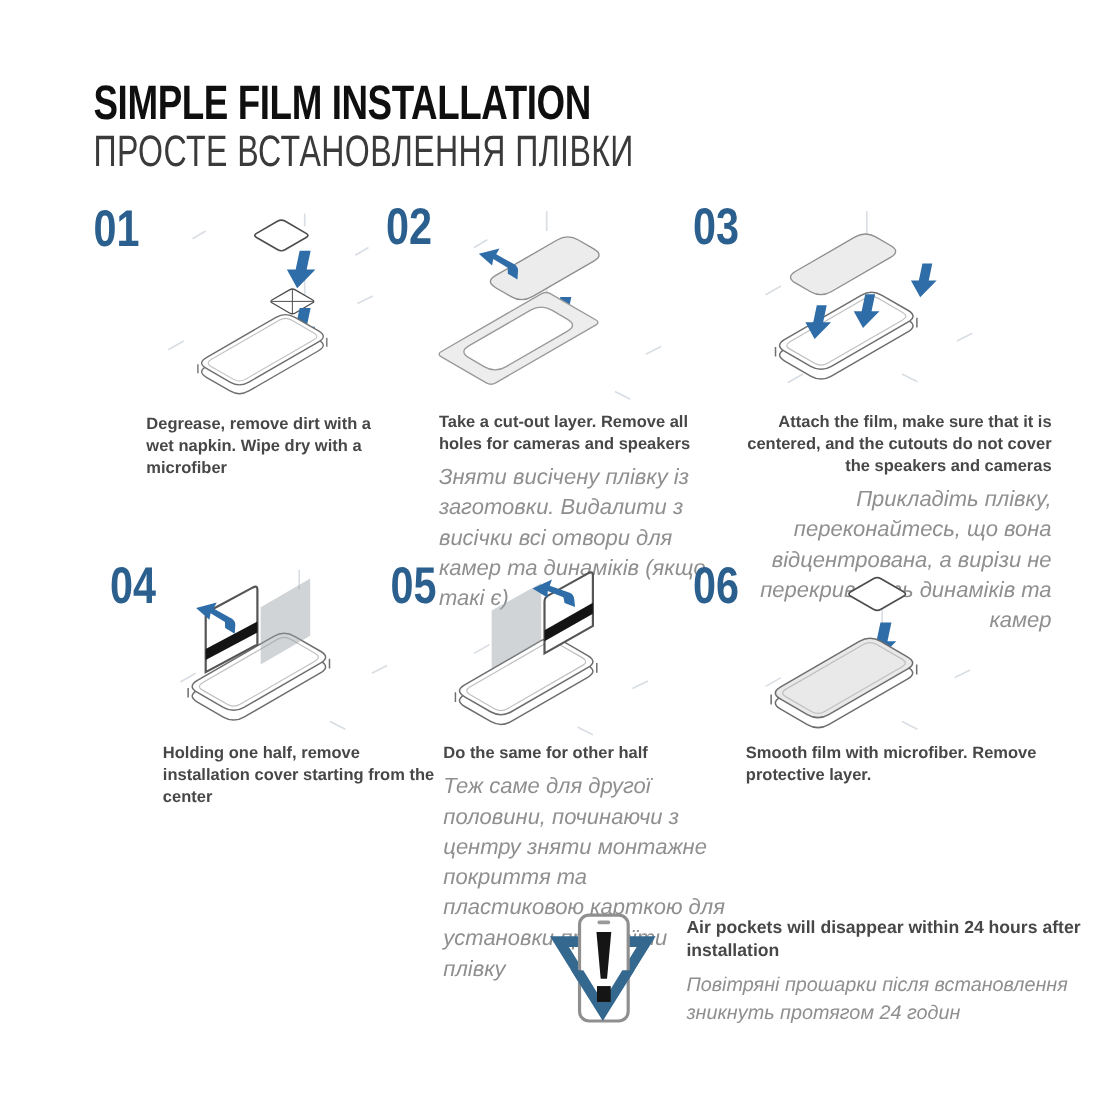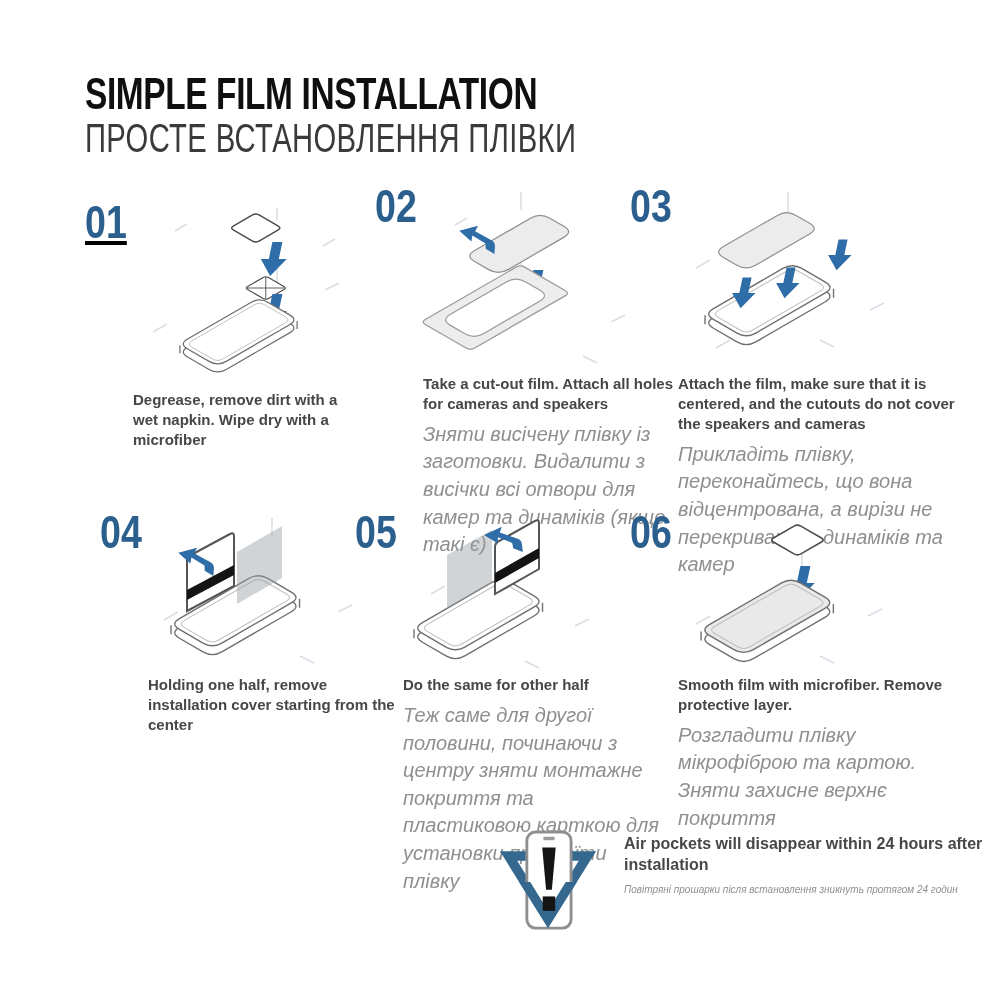--- a/index.html
+++ b/index.html
@@ -26,21 +26,21 @@
   }
   .illus{position:absolute;}
   .txt{position:absolute;left:0;margin-left:48px;}
   .en{font-size:15px;font-weight:700;color:#474747;line-height:1.33;}
   .ua{font-size:20px;font-style:italic;color:#8f8f8f;line-height:1.38;margin-top:7px;}
   .row1 .txt{top:192px;}
   .row2 .txt{top:167px;}
   .note{position:absolute;left:498px;top:826px;display:flex;align-items:flex-start;justify-content:space-between;}
   .note-text{margin-left:26px;width:372px;padding-top:8px;}
   .note-en{font-size:16px;font-weight:700;color:#474747;line-height:1.3;}
-  .note-ua{font-size:10px;font-style:italic;color:#8f8f8f;line-height:1.4;margin-top:7px;}
+  .note-ua{font-size:18px;font-style:italic;color:#8f8f8f;line-height:1.4;margin-top:7px;}
   svg{display:block;}
   .deco{stroke:#d9dee4;stroke-width:1.5;}
 </style>
 </head>
 <body>
 
 <svg width="0" height="0" style="position:absolute" aria-hidden="true">
   <defs>
 
     <g id="ph">
@@ -71,73 +71,73 @@
       <path d="M0,5 L16,-6 L15,0 L34,3 Q38,4 39,8 L41,15 L31,13 L29,8 L14,5 L15,11 Z" fill="#2f6da8"></path>
     </g>
   </defs>
 </svg>
 
 <header class="header">
   <div class="title-en">SIMPLE FILM INSTALLATION</div>
   <div class="title-ua">ПРОСТЕ ВСТАНОВЛЕННЯ ПЛІВКИ</div>
 </header>
 
-<section class="step row1" style="left:85px;top:198px;width:270px;text-decoration:underline;">
+<section class="step row1" style="left:85px;top:184px;width:270px;">
   <div class="num">01</div>
   <svg class="illus" style="top:8px;left:42px;" width="230" height="182" viewBox="0 0 230 182">
     <g class="deco" fill="none">
       <path d="M60,18 L48,25 M196,40 L208,33 M150,2 L150,14"></path>
       <path d="M150,40 L150,130 M40,118 L26,126 M198,84 L212,77"></path>
     </g>
     <use href="#nap" transform="translate(103,22) scale(0.62)"></use>
     <use href="#ad" transform="translate(147,52)"></use>
     <use href="#napf" transform="translate(118,82) scale(0.5)"></use>
     <use href="#ad" transform="translate(147,104)"></use>
     <use href="#ph" transform="translate(52,138) scale(0.62)" color="#ffffff"></use>
   </svg>
   <div class="txt" style="width:222px;">
     <div class="en">Degrease, remove dirt with a wet napkin. Wipe dry with a microfiber</div>
   </div>
 </section>
 
-<section class="step row1" style="left:375px;top:182px;width:275px;">
+<section class="step row1" style="left:351px;top:182px;width:275px;">
   <div class="num">02</div>
   <svg class="illus" style="top:8px;left:28px;" width="240" height="182" viewBox="0 0 240 182">
     <g class="deco" fill="none">
       <path d="M118,2 L118,20 M118,52 L118,96 M64,28 L52,35"></path>
       <path d="M90,120 L76,128 M208,132 L222,125 M180,166 L194,173"></path>
     </g>
     <use href="#film" transform="translate(62,66) scale(0.62)"></use>
     <use href="#ab" transform="translate(58,36) rotate(20)"></use>
     <use href="#ad" transform="translate(132,96)"></use>
     <g>
       <path d="M6.9,-4 L153.3,-88.5 Q160.2,-92.5 167.1,-88.5 L233,-50.5 Q239.9,-46.5 233,-42.5 L86.6,42 Q79.7,46 72.7,42 L6.9,4 Q0,0 6.9,-4 Z" transform="translate(18,132) scale(0.62)" fill="#ededed" stroke="#9a9a9a" stroke-width="2"></path>
       <path d="M15.6,-9 L105.7,-61 Q121.2,-70 136.8,-61 L159.3,-48 Q174.9,-39 159.3,-30 L69.3,22 Q53.7,31 38.1,22 L15.6,9 Q0,0 15.6,-9 Z" transform="translate(18,132) scale(0.62) translate(32,-3.5)" fill="#ffffff" stroke="#9a9a9a" stroke-width="2"></path>
     </g>
   </svg>
   <div class="txt" style="width:262px;">
-    <div class="en">Take a cut-out film. Attach all holes for cameras and speakers</div>
+    <div class="en">Take a cut-out layer. Remove all holes for cameras and speakers</div>
     <div class="ua">Зняти висічену плівку із заготовки. Видалити з висічки всі отвори для камер та динаміків (якщо такі є)</div>
   </div>
 </section>
 
 <section class="step row1" style="left:630px;top:182px;width:290px;">
   <div class="num">03</div>
   <svg class="illus" style="top:8px;left:40px;" width="230" height="182" viewBox="0 0 230 182">
     <g class="deco" fill="none">
       <path d="M118,2 L118,40 M40,70 L26,78 M200,120 L214,113"></path>
       <path d="M150,150 L164,157 M60,150 L46,158"></path>
     </g>
     <use href="#film" transform="translate(44,62) scale(0.6)"></use>
     <use href="#ph" transform="translate(34,124) scale(0.68)" color="#ffffff"></use>
     <use href="#ad" transform="translate(74,102) scale(0.9)"></use>
     <use href="#ad" transform="translate(118,92) scale(0.9)"></use>
     <use href="#ad" transform="translate(170,64) scale(0.9)"></use>
   </svg>
-  <div class="txt" style="width:278px;">
+  <div class="txt" style="width:278px;text-align:right;">
     <div class="en">Attach the film, make sure that it is centered, and the cutouts do not cover the speakers and cameras</div>
     <div class="ua">Прикладіть плівку, переконайтесь, що вона відцентрована, а вирізи не перекривають динаміків та камер</div>
   </div>
 </section>
 
 <section class="step row2" style="left:100px;top:508px;width:270px;">
   <div class="num">04</div>
   <svg class="illus" style="top:8px;left:42px;" width="230" height="160" viewBox="0 0 230 160">
     <g class="deco" fill="none">
       <path d="M130,2 L130,20 M36,96 L22,104 M196,96 L210,89 M158,140 L172,147"></path>
@@ -180,21 +180,20 @@
   <svg class="illus" style="top:8px;left:40px;" width="230" height="160" viewBox="0 0 230 160">
     <g class="deco" fill="none">
       <path d="M132,38 L132,58 M40,100 L26,108 M198,100 L212,93 M150,140 L164,147"></path>
     </g>
     <use href="#nap" transform="translate(100,24) scale(0.66)"></use>
     <use href="#ad" transform="translate(132,66)"></use>
     <use href="#ph" transform="translate(30,114) scale(0.7)" color="#e9e9e9"></use>
   </svg>
   <div class="txt" style="width:275px;">
     <div class="en">Smooth film with microfiber. Remove protective layer.</div>
-    <div class="ua">Розгладити плівку мікрофіброю та картою. Зняти захисне верхнє покриття</div>
   </div>
 </section>
 
 <div class="note">
   <svg width="100" height="112" viewBox="0 0 104 112">
     <clipPath id="vclip">
         <rect x="0" y="56" width="104" height="56"></rect>
       </clipPath>
     <path d="M2,24 L102,24 L52,104 Z M20,34 L84,34 L52,86 Z" fill="#35688f" fill-rule="evenodd"></path>
     <rect x="30" y="4" width="46" height="100" rx="9" fill="#ffffff" stroke="#8f8f8f" stroke-width="3"></rect>

